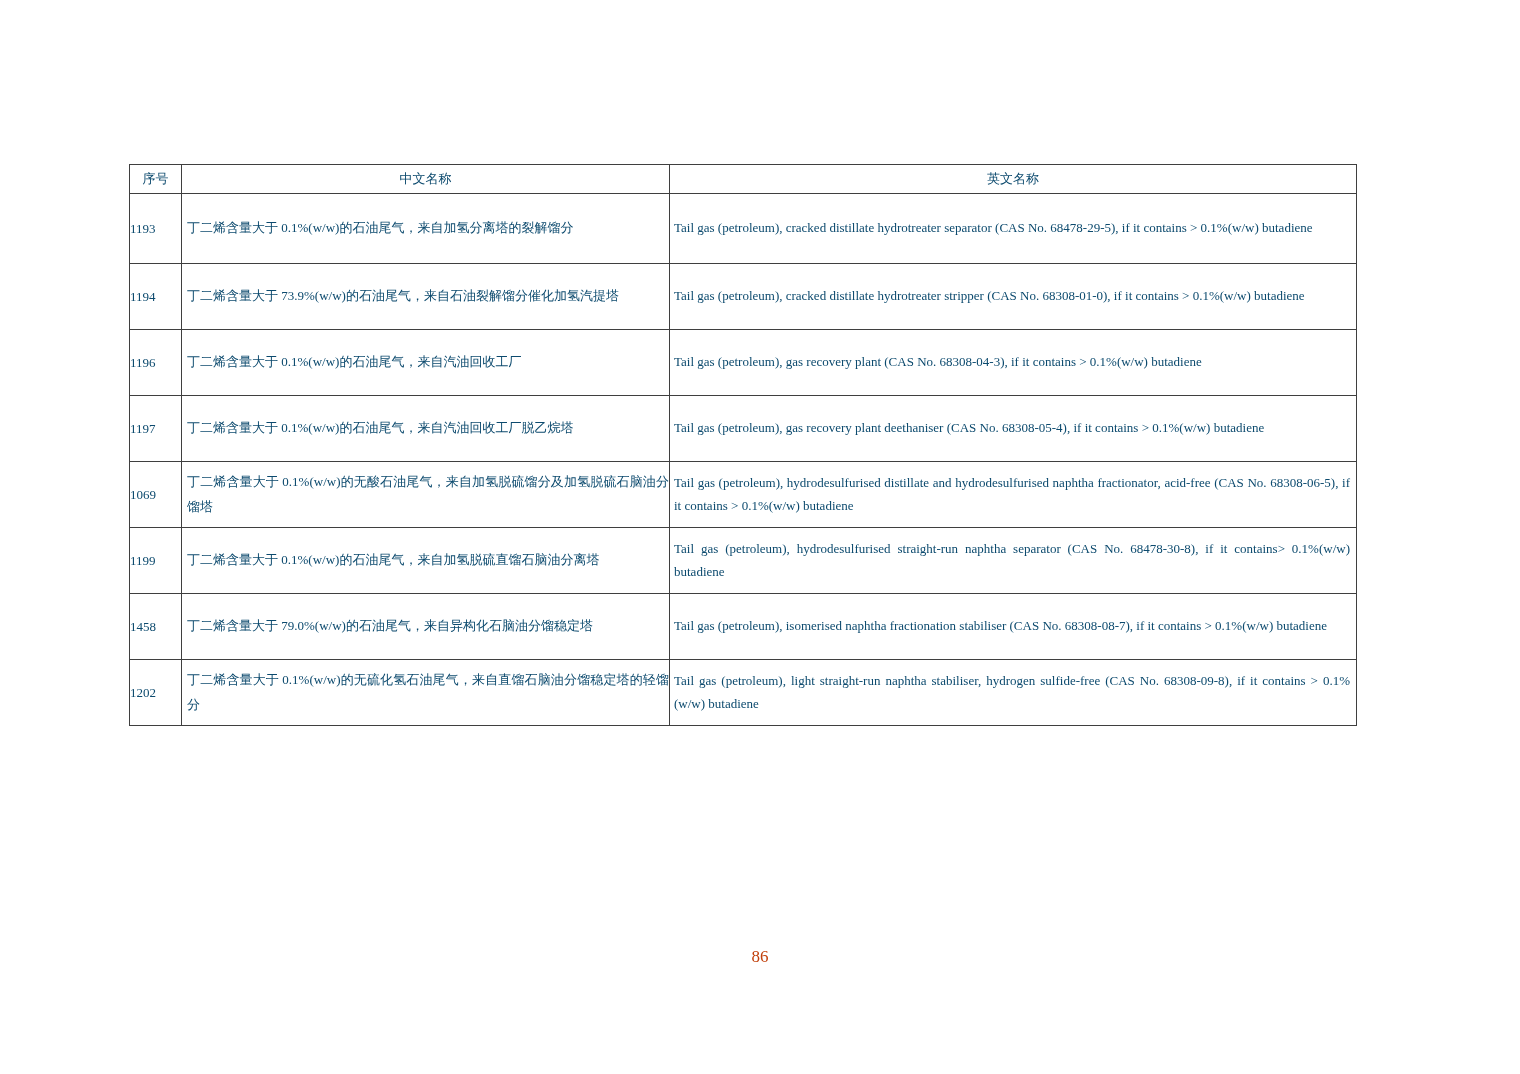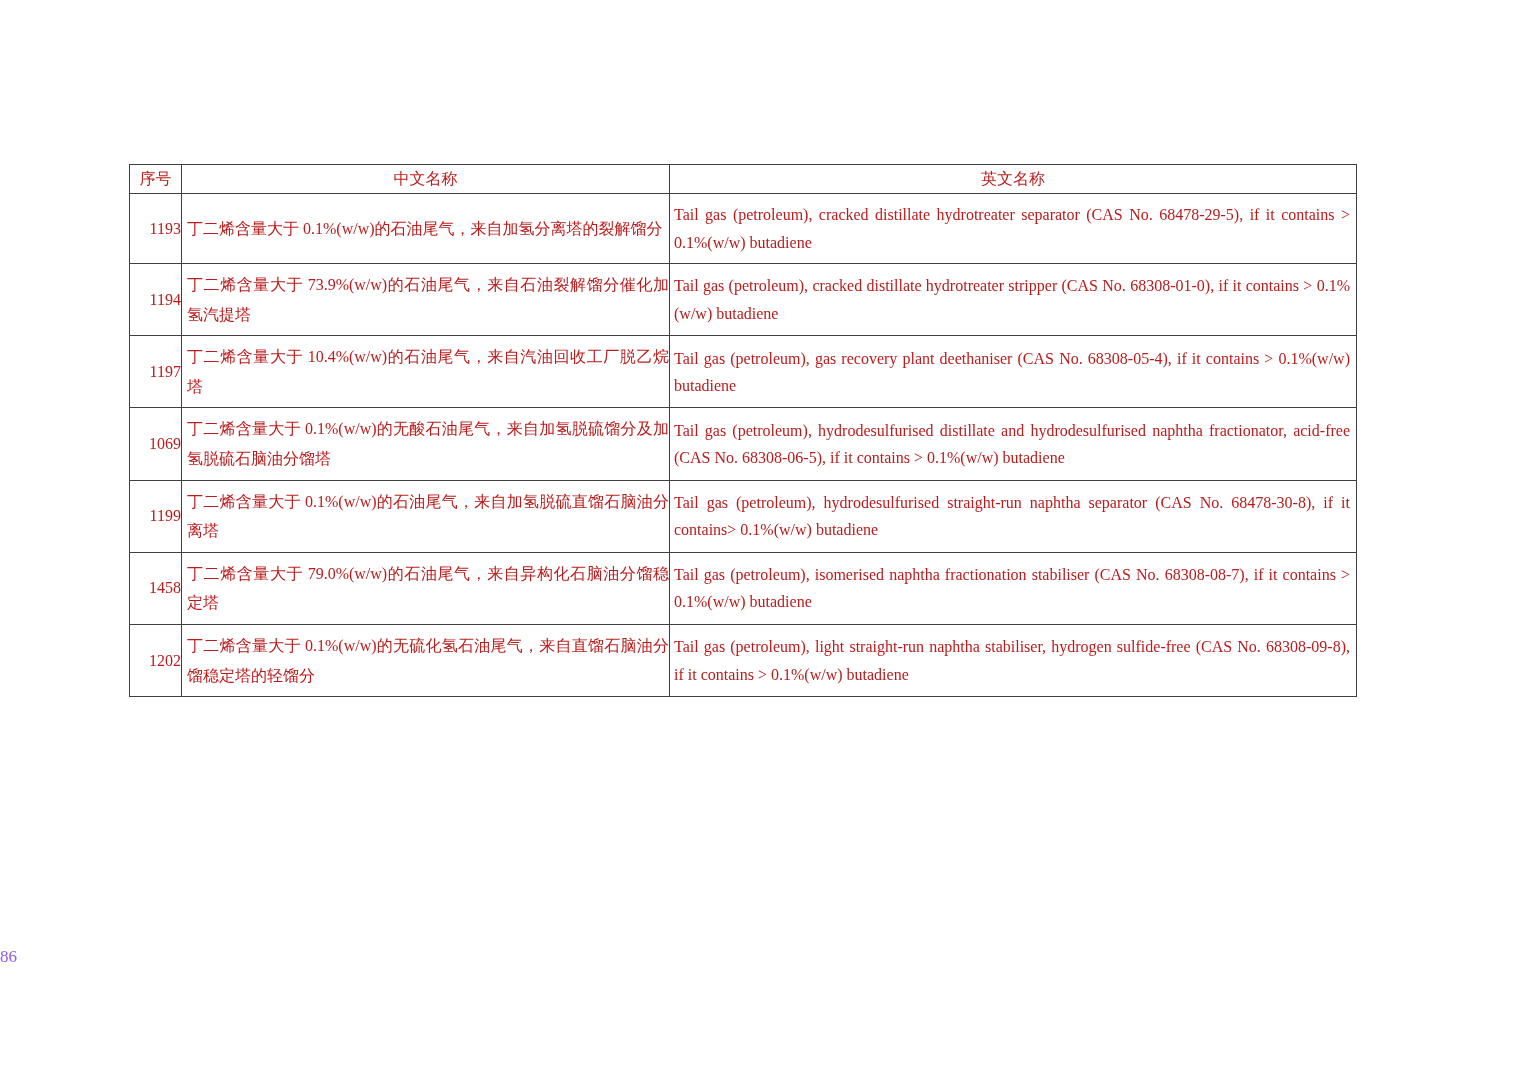--- a/index.html
+++ b/index.html
@@ -21,57 +21,57 @@
     position: absolute;
     left: 129px;
     top: 164px;
     width: 1227px;
     border-collapse: collapse;
     table-layout: fixed;
   }
   table.chem-table th,
   table.chem-table td {
     border: 1px solid #3f3f3f;
-    font-size: 16px;
+    font-size: 13px;
     font-weight: normal;
     vertical-align: middle;
-    color: #b91c1c;
+    color: #0c4a6e;
   }
   table.chem-table th {
     height: 29px;
     text-align: center;
     padding: 2px 4px;
     line-height: 1.3;
   }
   col.c-index { width: 52px; }
   col.c-cn    { width: 488px; }
   col.c-en    { width: 687px; }
   td.cell-index {
-    text-align: right;
+    text-align: left;
     height: 66px;
   }
   td.cell-cn {
     text-align: justify;
     padding: 6px 0 6px 5px;
     line-height: 1.85;
   }
   td.cell-en {
     text-align: justify;
     padding: 6px 6px 6px 4px;
     line-height: 1.7;
   }
   tr.row-tall td { height: 70px; }
   .page-number {
     position: absolute;
     left: 0;
     top: 947px;
     width: 100%;
-    text-align: left;
+    text-align: center;
     font-size: 17px;
-    color: #8b5cf6;
+    color: #c2410c;
   }
 </style>
 </head>
 <body>
 
 <div class="page">
 
   <table class="chem-table">
     <colgroup>
       <col class="c-index">
@@ -90,22 +90,27 @@
         <td class="cell-index">1193</td>
         <td class="cell-cn">丁二烯含量大于 0.1%(w/w)的石油尾气，来自加氢分离塔的裂解馏分</td>
         <td class="cell-en">Tail gas (petroleum), cracked distillate hydrotreater separator (CAS No. 68478-29-5), if it contains &gt; 0.1%(w/w) butadiene</td>
       </tr>
       <tr>
         <td class="cell-index">1194</td>
         <td class="cell-cn">丁二烯含量大于 73.9%(w/w)的石油尾气，来自石油裂解馏分催化加氢汽提塔</td>
         <td class="cell-en">Tail gas (petroleum), cracked distillate hydrotreater stripper (CAS No. 68308-01-0), if it contains &gt; 0.1%(w/w) butadiene</td>
       </tr>
       <tr>
+        <td class="cell-index">1196</td>
+        <td class="cell-cn">丁二烯含量大于 0.1%(w/w)的石油尾气，来自汽油回收工厂</td>
+        <td class="cell-en">Tail gas (petroleum), gas recovery plant (CAS No. 68308-04-3), if it contains &gt; 0.1%(w/w) butadiene</td>
+      </tr>
+      <tr>
         <td class="cell-index">1197</td>
-        <td class="cell-cn">丁二烯含量大于 10.4%(w/w)的石油尾气，来自汽油回收工厂脱乙烷塔</td>
+        <td class="cell-cn">丁二烯含量大于 0.1%(w/w)的石油尾气，来自汽油回收工厂脱乙烷塔</td>
         <td class="cell-en">Tail gas (petroleum), gas recovery plant deethaniser (CAS No. 68308-05-4), if it contains &gt; 0.1%(w/w) butadiene</td>
       </tr>
       <tr>
         <td class="cell-index">1069</td>
         <td class="cell-cn">丁二烯含量大于 0.1%(w/w)的无酸石油尾气，来自加氢脱硫馏分及加氢脱硫石脑油分馏塔</td>
         <td class="cell-en">Tail gas (petroleum), hydrodesulfurised distillate and hydrodesulfurised naphtha fractionator, acid-free (CAS No. 68308-06-5), if it contains &gt; 0.1%(w/w) butadiene</td>
       </tr>
       <tr>
         <td class="cell-index">1199</td>
         <td class="cell-cn">丁二烯含量大于 0.1%(w/w)的石油尾气，来自加氢脱硫直馏石脑油分离塔</td>

